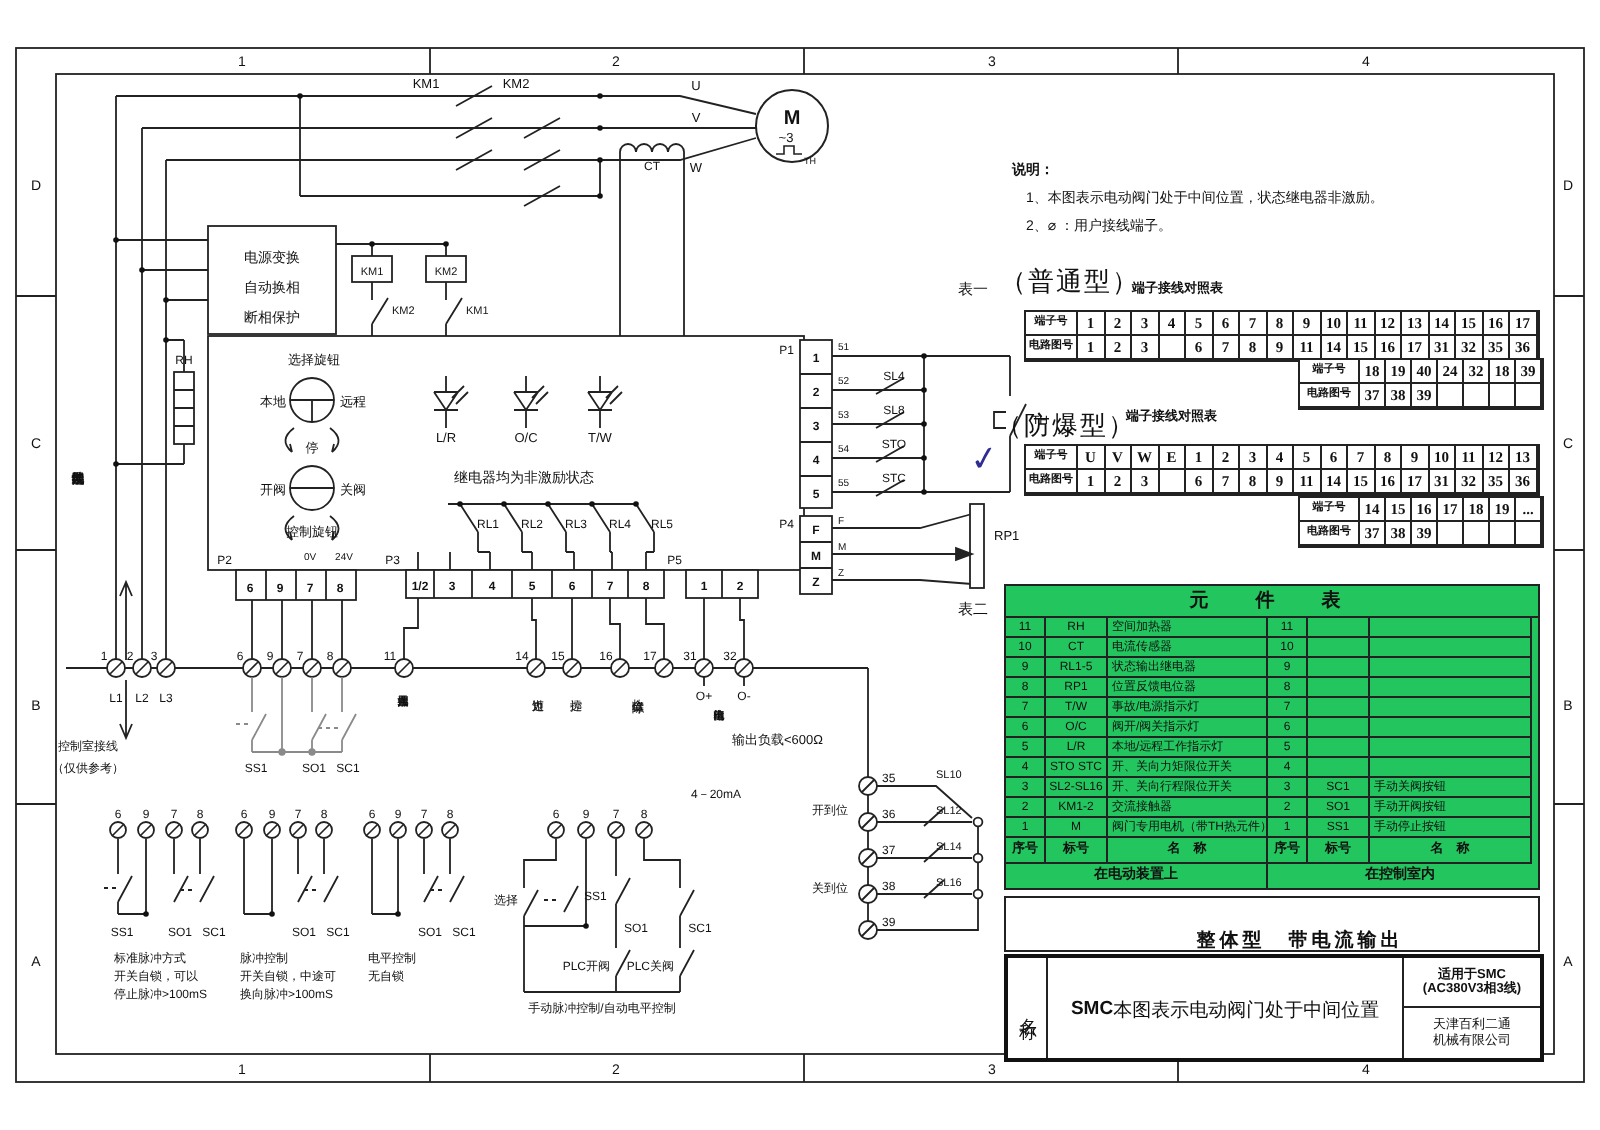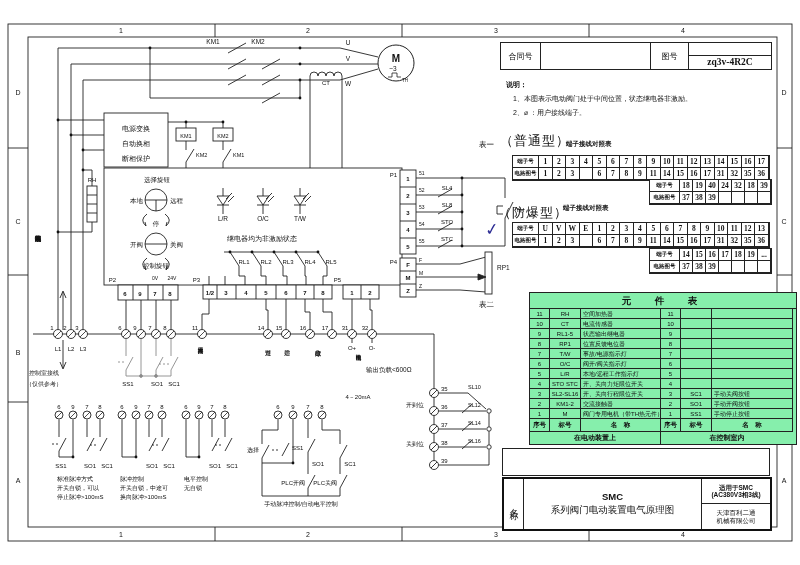--- a/index.html
+++ b/index.html
@@ -13,42 +13,42 @@
   .ov{position:absolute;white-space:nowrap;}
   .vert{writing-mode:vertical-rl;text-orientation:upright;letter-spacing:0;}
   
   .tstrip{position:absolute;display:grid;border:1px solid #222;background:#fff;}
   .tstrip .tc{border-right:1px solid #222;border-bottom:1px solid #222;
     font-family:"Liberation Serif",serif;font-weight:bold;font-size:7.5px;
     text-align:center;line-height:11px;height:11px;overflow:hidden;}
   .tstrip .tc:nth-child(18n+1){font-family:"Liberation Sans",sans-serif;font-weight:bold;font-size:5.5px;}
   .strip7 .tc:nth-child(8n+1){font-family:"Liberation Sans",sans-serif;font-weight:bold;font-size:5.5px;}
   
-  .etable{position:absolute;left:502px;top:292px;width:266px;border:1px solid #222;background:#86efac;margin-left:27px;}
+  .etable{position:absolute;left:502px;top:292px;width:266px;border:1px solid #222;background:#22c55e;}
   .etitle{height:15px;line-height:15px;border-bottom:1px solid #222;text-align:center;
           font-size:9.5px;font-weight:bold;letter-spacing:7px;}
   .erow{display:grid;grid-template-columns:20px 31px 80px 20px 31px 81px;height:10px;}
   .erow .tc{border-right:1px solid #222;border-bottom:1px solid #222;font-size:6px;
     line-height:10px;text-align:center;overflow:hidden;white-space:nowrap;}
   .erow .tc:nth-child(3),.erow .tc:nth-child(6){text-align:left;padding-left:2px;}
   .ehead{display:grid;grid-template-columns:20px 31px 80px 20px 31px 81px;height:12px;}
   .ehead .tc{border-right:1px solid #222;border-bottom:1px solid #222;font-size:6.5px;
     font-weight:bold;line-height:12px;text-align:center;}
   .eloc{display:grid;grid-template-columns:131px 132px;height:13px;}
   .eloc .tc{border-right:1px solid #222;font-size:7px;font-weight:bold;line-height:13px;text-align:center;}
   
   .remark{position:absolute;left:502px;top:448px;width:266px;height:26px;border:1px solid #222;
           display:grid;grid-template-columns:28px 1fr;background:#fff;}
   .remark .lab{border-right:1px solid #222;font-size:7.5px;display:flex;align-items:center;justify-content:center;margin-top:32px;}
   .remark .val{display:flex;align-items:center;justify-content:center;font-size:9.5px;font-weight:bold;letter-spacing:2px;}
   .tblock{position:absolute;left:502px;top:477px;width:266px;height:50px;border:2px solid #111;
           display:grid;grid-template-columns:20px 178px 1fr;background:#fff;}
   .tblock .ncell{border-right:1px solid #222;display:flex;align-items:center;justify-content:center;
           font-size:9px;letter-spacing:3px;}
-  .tblock .main{border-right:1px solid #222;display:flex;flex-direction:column;align-items:center;justify-content:center;}
+  .tblock .main{border-right:1px solid #222;display:flex;flex-direction:row;align-items:center;justify-content:center;}
   .tblock .main .l1{font-size:9.5px;font-weight:bold;}
   .tblock .main .l2{font-size:9.5px;margin-top:2px;}
   .tblock .side{display:grid;grid-template-rows:1fr 1fr;}
   .tblock .side>div{display:flex;flex-direction:column;align-items:center;justify-content:center;font-size:6.5px;line-height:1.15;}
   .tblock .side .top{border-bottom:1px solid #222;font-weight:bold;}
   
   .cblock{position:absolute;left:500px;top:42px;width:270px;height:26px;border:1px solid #222;
           display:grid;grid-template-columns:40px 110px 38px 82px;background:#fff;}
   .cblock>div{border-right:1px solid #222;font-size:8px;display:flex;align-items:center;justify-content:center;}
   .cblock>div:last-child{border-right:none;padding:0;display:block;}
@@ -466,29 +466,20 @@
 
 <div class="ov vert" style="left:33px;top:230px;font-size:6.5px;">电动装置内部接线</div>
 <div class="ov" style="left:29px;top:369px;font-size:6px;">控制室接线</div>
 <div class="ov" style="left:26px;top:380px;font-size:6px;">（仅供参考）</div>
 <div class="ov vert" style="left:198px;top:343px;font-size:5.5px;">无源接点共用端</div>
 <div class="ov vert" style="left:263px;top:345px;font-size:6px;">过力矩</div>
 <div class="ov vert" style="left:282px;top:345px;font-size:6px;">远控</div>
 <div class="ov vert" style="left:313px;top:345px;font-size:6px;">综合故障</div>
 <div class="ov vert" style="left:356px;top:350px;font-size:5.5px;">输出阀位电流</div>
 
-<div class="cblock">
-  <div>合同号</div>
-  <div></div>
-  <div>图号</div>
-  <div>
-    <div class="dv"></div>
-    <div class="dn">zq3v-4R2C</div>
-  </div>
-</div>
 
 <div class="note" style="left:506px;top:80px;font-weight:bold;">说明：</div>
 <div class="note" style="left:513px;top:94px;">1、本图表示电动阀门处于中间位置，状态继电器非激励。</div>
 <div class="note" style="left:513px;top:108px;">2、⌀ ：用户接线端子。</div>
 
 <div class="tag" style="left:479px;top:140px;">表一</div>
 <div class="bigtype" style="left:500px;top:132px;">（普通型）</div>
 <div class="suffix" style="left:566px;top:140px;">端子接线对照表</div>
 
 <div class="tstrip" style="left:512px;top:155px;grid-template-columns:26px repeat(17,13.5px);">
@@ -614,27 +605,28 @@
         <div class="tc">名　称</div>
       </div>
   <div class="eloc">
     <div class="tc">在电动装置上</div>
     <div class="tc" style="border-right:none">在控制室内</div>
   </div>
 </div>
 
 <div class="remark">
   <div class="lab">备注</div>
+  <div class="val">整体型　带电流输出</div>
 </div>
 
 <div class="tblock">
   <div class="ncell vert">名称</div>
   <div class="main">
     <div class="l1">SMC</div>
-    <div class="l2">系列阀门电动装置电气原理图</div>
+    <div class="l2">本图表示电动阀门处于中间位置</div>
   </div>
   <div class="side">
     <div class="top">
       <span>适用于SMC</span>
       <span>(AC380V3相3线)</span>
     </div>
     <div>
       <span>天津百利二通</span>
       <span>机械有限公司</span>
     </div>

